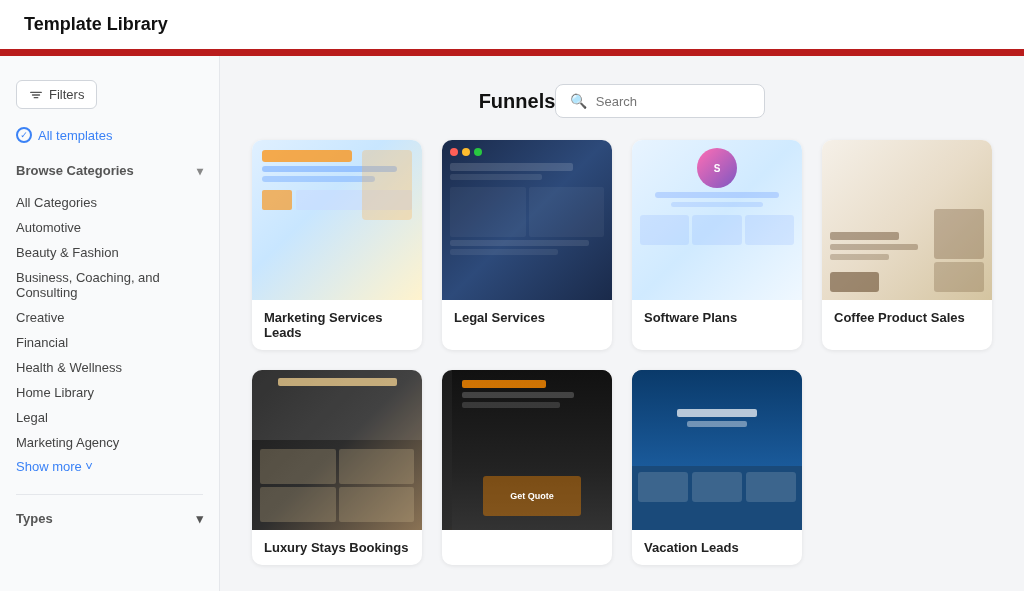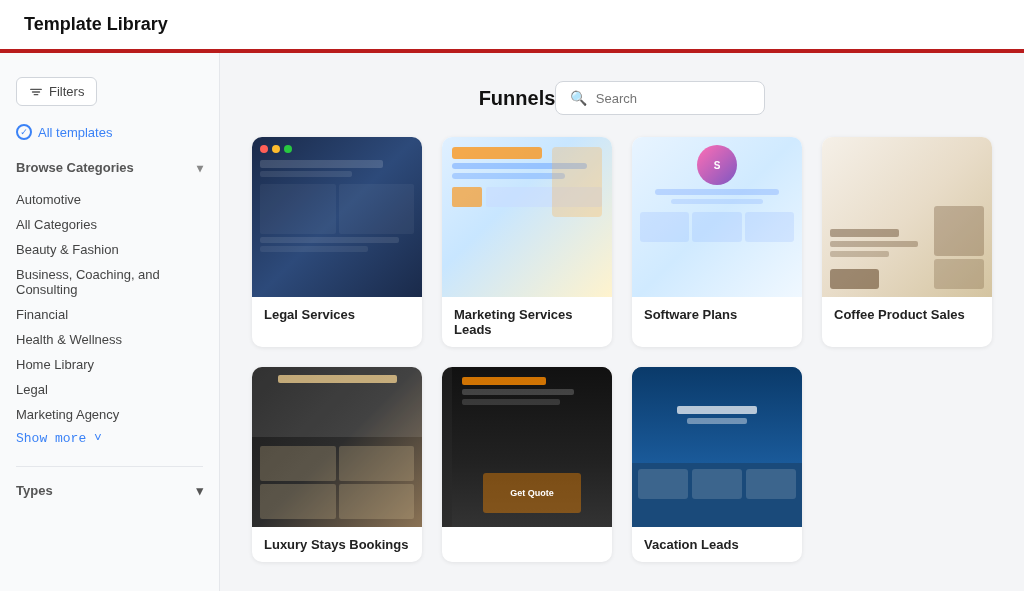--- a/index.html
+++ b/index.html
@@ -1,38 +1,38 @@
 <!DOCTYPE html>
 <html><head>
   <meta charset="utf-8">
   <style>
     * { box-sizing: border-box; margin: 0; padding: 0; }
     body { font-family: -apple-system, BlinkMacSystemFont, 'Segoe UI', sans-serif; background: #f4f5f7; color: #333; font-size: 14px; }
 
-    .header { background: #fff; padding: 14px 24px; border-bottom: 4px solid #b91c1c; }
+    .header { background: #fff; padding: 14px 24px; border-bottom: 7px solid #b91c1c; }
     .header-title { font-size: 18px; font-weight: 700; color: #111; }
 
     .main-layout { display: flex; min-height: calc(100vh - 50px); }
 
     
     .sidebar { width: 220px; min-width: 220px; background: #f9fafb; padding: 24px 16px; border-right: 1px solid #e5e7eb; }
 
     .filters-btn { display: flex; align-items: center; gap: 6px; border: 1.5px solid #d1d5db; border-radius: 6px; padding: 6px 12px; background: #fff; cursor: pointer; font-size: 13px; color: #444; margin-bottom: 18px; }
     .filters-btn svg { width: 14px; height: 14px; }
 
     .all-templates-link { display: flex; align-items: center; gap: 6px; color: #3b82f6; font-size: 13px; font-weight: 500; margin-bottom: 20px; cursor: pointer; }
     .all-templates-link .circle-icon { width: 16px; height: 16px; border-radius: 50%; border: 2px solid #3b82f6; display: flex; align-items: center; justify-content: center; }
 
     .browse-categories { display: flex; align-items: center; justify-content: space-between; font-size: 13px; font-weight: 600; color: #555; margin-bottom: 12px; cursor: pointer; }
     .browse-categories .chevron { font-size: 12px; color: #888; }
 
     .category-list { list-style: none; }
     .category-list li { padding: 5px 0; font-size: 13px; color: #444; cursor: pointer; }
 
-    .show-more { color: #3b82f6; font-size: 13px; cursor: pointer; margin-top: 4px; display: flex; align-items: center; gap: 2px; font-family: Liberation Mono, monospace; }
+    .show-more { color: #3b82f6; font-size: 13px; cursor: pointer; margin-top: 4px; display: flex; align-items: center; gap: 2px; }
 
     .types-section { display: flex; align-items: center; justify-content: space-between; font-size: 13px; font-weight: 600; color: #555; margin-top: 20px; cursor: pointer; border-top: 1px solid #e5e7eb; padding-top: 16px; }
 
     
     .content { flex: 1; padding: 28px 32px; }
 
     .content-header { display: flex; align-items: center; justify-content: center; margin-bottom: 22px; }
     .funnels-title { font-size: 20px; font-weight: 700; color: #111; }
 
     .search-bar { display: flex; align-items: center; gap: 8px; border: 1.5px solid #d1d5db; border-radius: 8px; padding: 8px 14px; background: #fff; width: 210px; }
@@ -86,24 +86,25 @@
       </div>
       <span>All templates</span>
     </div>
 
     <div class="browse-categories">
       <span>Browse Categories</span>
       <span class="chevron">▾</span>
     </div>
 
     <ul class="category-list">
+      <li>All Categories</li>
       <li>Automotive</li>
-      <li>All Categories</li>
       <li>Beauty &amp; Fashion</li>
       <li>Business, Coaching, and Consulting</li>
+      <li>Creative</li>
       <li>Financial</li>
       <li>Health &amp; Wellness</li>
       <li>Home Library</li>
       <li>Legal</li>
       <li>Marketing Agency</li>
     </ul>
 
     <div class="show-more">
       <span>Show more ˅</span>
     </div>
@@ -119,60 +120,60 @@
 
     <div class="content-header">
       <h1 class="funnels-title">Funnels</h1>
       <div class="search-bar">
         <span class="search-icon">🔍</span>
         <input type="text" placeholder="Search" style="">
       </div>
     </div>
 
     <div class="templates-grid">
-
-      <div class="template-card">
-        <div class="template-thumbnail thumb-2">
-          <div class="thumb-inner">
-            <div style="position:absolute;top:0;left:0;right:0;bottom:0;display:flex;flex-direction:column;padding:8px;gap:3px;">
-              <div style="display:flex;gap:4px;align-items:center;">
-                <div style="width:8px;height:8px;border-radius:50%;background:#ff5f57;"></div>
-                <div style="width:8px;height:8px;border-radius:50%;background:#febc2e;"></div>
-                <div style="width:8px;height:8px;border-radius:50%;background:#28c840;"></div>
-              </div>
-              <div style="height:8px;background:rgba(255,255,255,0.15);border-radius:2px;width:80%;margin-top:4px;"></div>
-              <div style="height:6px;background:rgba(255,255,255,0.1);border-radius:2px;width:60%;"></div>
-              <div style="display:flex;gap:3px;margin-top:4px;">
-                <div style="flex:1;height:50px;background:rgba(255,255,255,0.05);border-radius:2px;"></div>
-                <div style="flex:1;height:50px;background:rgba(255,255,255,0.05);border-radius:2px;"></div>
-              </div>
-              <div style="height:6px;background:rgba(255,255,255,0.1);border-radius:2px;width:90%;"></div>
-              <div style="height:6px;background:rgba(255,255,255,0.08);border-radius:2px;width:70%;"></div>
-            </div>
-          </div>
-        </div>
-        <div class="template-name">Legal Services</div>
-      </div>
 
       <div class="template-card">
         <div class="template-thumbnail thumb-1">
           <div class="thumb-inner">
             <div style="position:absolute;top:10px;left:10px;right:10px;bottom:10px;display:flex;flex-direction:column;gap:4px;">
               <div style="height:12px;background:rgba(255,140,0,0.7);border-radius:3px;width:60%;"></div>
               <div style="height:6px;background:rgba(100,160,255,0.5);border-radius:3px;width:90%;"></div>
               <div style="height:6px;background:rgba(100,160,255,0.4);border-radius:3px;width:75%;"></div>
               <div style="display:flex;gap:4px;margin-top:4px;">
                 <div style="width:30px;height:20px;background:rgba(255,140,0,0.6);border-radius:2px;"></div>
                 <div style="flex:1;height:20px;background:rgba(200,220,255,0.6);border-radius:2px;"></div>
               </div>
               <div style="position:absolute;right:0;top:0;width:50px;height:70px;background:rgba(255,180,80,0.3);border-radius:4px;"></div>
             </div>
           </div>
         </div>
         <div class="template-name">Marketing Services Leads</div>
+      </div>
+
+      <div class="template-card">
+        <div class="template-thumbnail thumb-2">
+          <div class="thumb-inner">
+            <div style="position:absolute;top:0;left:0;right:0;bottom:0;display:flex;flex-direction:column;padding:8px;gap:3px;">
+              <div style="display:flex;gap:4px;align-items:center;">
+                <div style="width:8px;height:8px;border-radius:50%;background:#ff5f57;"></div>
+                <div style="width:8px;height:8px;border-radius:50%;background:#febc2e;"></div>
+                <div style="width:8px;height:8px;border-radius:50%;background:#28c840;"></div>
+              </div>
+              <div style="height:8px;background:rgba(255,255,255,0.15);border-radius:2px;width:80%;margin-top:4px;"></div>
+              <div style="height:6px;background:rgba(255,255,255,0.1);border-radius:2px;width:60%;"></div>
+              <div style="display:flex;gap:3px;margin-top:4px;">
+                <div style="flex:1;height:50px;background:rgba(255,255,255,0.05);border-radius:2px;"></div>
+                <div style="flex:1;height:50px;background:rgba(255,255,255,0.05);border-radius:2px;"></div>
+              </div>
+              <div style="height:6px;background:rgba(255,255,255,0.1);border-radius:2px;width:90%;"></div>
+              <div style="height:6px;background:rgba(255,255,255,0.08);border-radius:2px;width:70%;"></div>
+            </div>
+          </div>
+        </div>
+        <div class="template-name">Legal Services</div>
       </div>
 
       <div class="template-card">
         <div class="template-thumbnail thumb-3">
           <div class="thumb-inner">
             <div style="position:absolute;top:8px;left:8px;right:8px;bottom:8px;display:flex;flex-direction:column;gap:4px;">
               <div style="display:flex;justify-content:center;">
                 <div style="width:40px;height:40px;border-radius:50%;background:linear-gradient(135deg,#ff6eb4,#7e57c2);display:flex;align-items:center;justify-content:center;color:white;font-size:10px;font-weight:bold;">S</div>
               </div>
               <div style="height:6px;background:rgba(100,150,255,0.3);border-radius:3px;width:80%;align-self:center;"></div>

